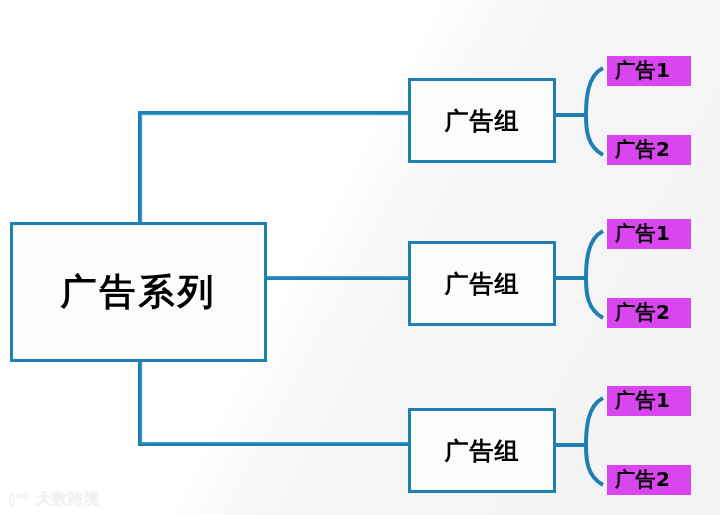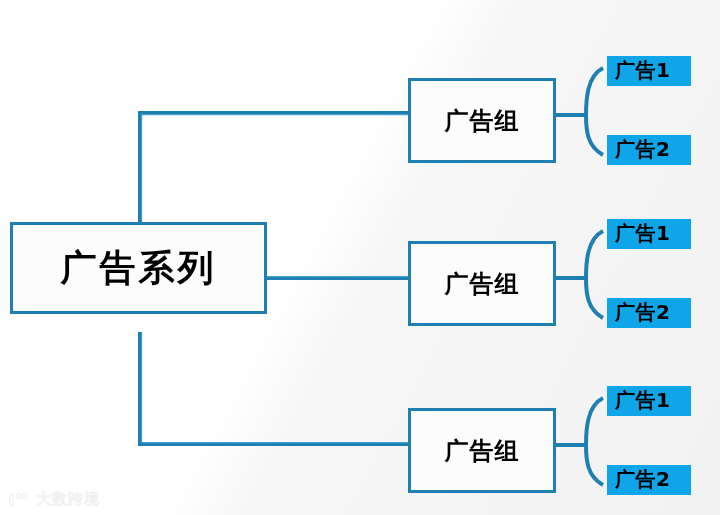--- a/index.html
+++ b/index.html
@@ -40,39 +40,39 @@
     justify-content: center;
     color: #000000;
     font-weight: 700;
     letter-spacing: 1px;
     white-space: nowrap;
   }
   .node-campaign {
     left: 10px;
     top: 222px;
     width: 257px;
-    height: 92px;
+    height: 140px;
     font-size: 36px;
     letter-spacing: 3px;
     text-align: right;
   }
   .node-group {
     width: 148px;
     height: 85px;
     font-size: 24px;
     left: 408px;
   }
   .group-1 { top: 78px; }
   .group-2 { top: 241px; }
   .group-3 { top: 408px; }
   
   .leaf {
     position: absolute;
     box-sizing: border-box;
-    background: #0ea5e9;
+    background: #d946ef;
     color: #000000;
     font-size: 20px;
     font-weight: 700;
     letter-spacing: 0.5px;
     padding: 3px 6px 4px 8px;
     white-space: nowrap;
     line-height: 1.15;
   }
   
   .watermark {

